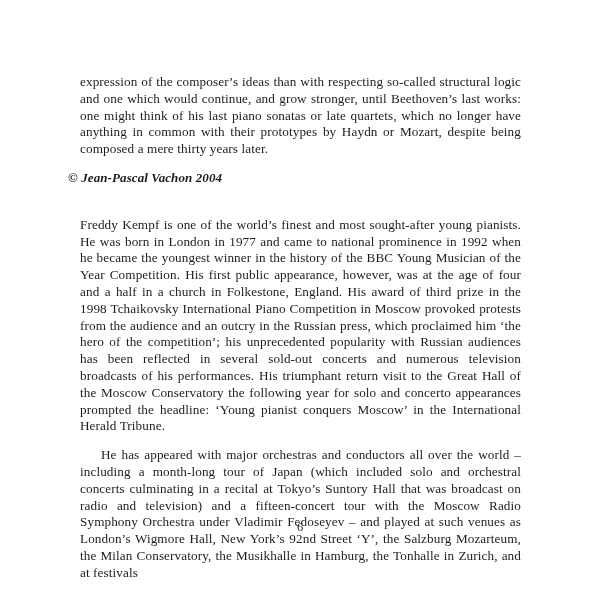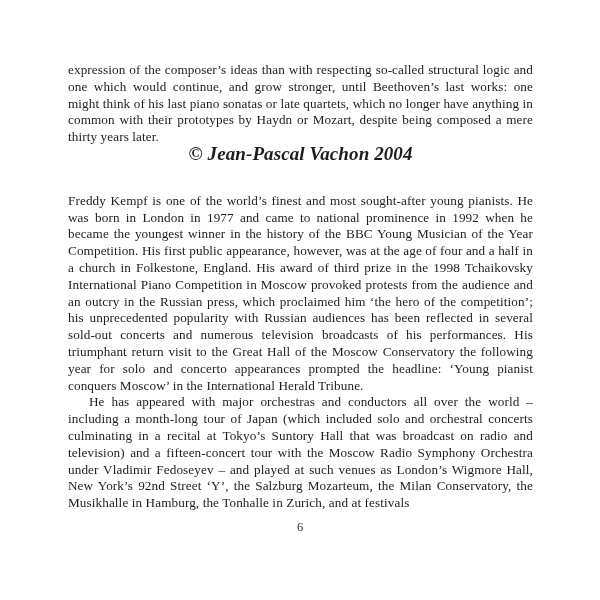--- a/index.html
+++ b/index.html
@@ -21,28 +21,28 @@
     top: 62px;
     width: 465px;
   }
   .body-text {
     font-size: 13.2px;
     line-height: 16.8px;
     text-align: justify;
     letter-spacing: 0.1px;
   }
   .para {
-    margin: 0;
+    margin: 12px;
   }
   .byline {
     margin: 0 0 30px 0;
-    text-align: center;
+    text-align: left;
     font-weight: bold;
     font-style: italic;
-    font-size: 19px;
+    font-size: 13px;
     line-height: 16.8px;
   }
   .bio-name {
     font-weight: normal;
   }
   .italic {
   }
   .indent-para {
     text-indent: 21px;
   }

